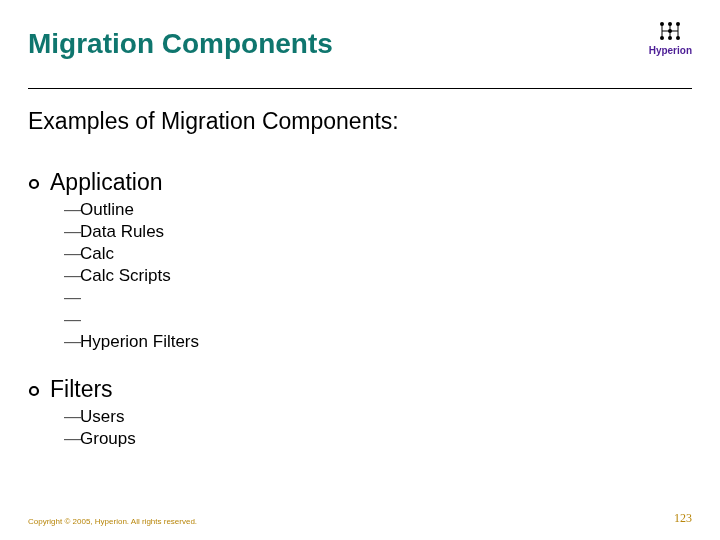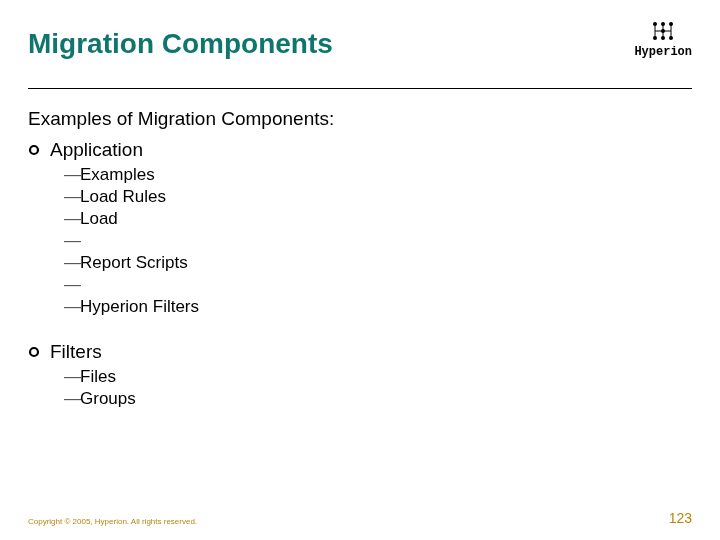--- a/index.html
+++ b/index.html
@@ -28,45 +28,44 @@
     color: #0f766e;
   }
   .logo {
     position: absolute;
     top: 20px;
     right: 28px;
     text-align: center;
   }
   .logo svg { display: block; margin: 0 auto 3px auto; }
   .logo-text {
-    font-size: 12px;
+    font-size: 10px;
     font-weight: bold;
-    color: #000000;
-    font-family: Liberation Mono, monospace;
+    color: #4c1d95;
   }
   .hr {
     position: absolute;
     top: 88px;
     left: 28px;
     right: 28px;
     height: 1px;
     background: #000;
   }
   .body {
     position: absolute;
     top: 108px;
     left: 28px;
     right: 28px;
   }
   .intro {
-    font-size: 19px;
-    margin-bottom: 9px;
+    font-size: 23px;
+    margin-bottom: 34px;
   }
   .l1 {
-    font-size: 19px;
+    font-size: 23px;
     margin: 6px 0 4px 0;
     display: flex;
     align-items: flex-start;
   }
   .l1 .bullet-icon {
     display: inline-block;
     margin-right: 10px;
   }
   .l2 {
     font-size: 17px;
@@ -87,22 +86,23 @@
     right: 28px;
     display: flex;
     justify-content: space-between;
     align-items: flex-end;
   }
   .copyright {
     font-size: 8px;
     color: #b8860b;
   }
   .pagenum {
-    font-size: 14px;
+    font-size: 12px;
     color: #b8860b;
+    font-family: Liberation Serif, serif;
   }
 </style>
 </head>
 <body>
 
 <div class="slide">
 
   <div class="title">Migration Components</div>
 
   <div class="logo">
@@ -134,36 +134,36 @@
     <div class="l1">
       <span class="bullet-icon">
         <svg width="12" height="12" viewBox="0 0 12 12">
             <circle cx="6" cy="6" r="4" fill="none" stroke="#000" stroke-width="2.2"></circle>
           </svg>
       </span>
       <span>Application</span>
     </div>
     <div class="l2">
         <span class="dash">—</span>
-        <span>Examples</span>
+        <span>Outline</span>
       </div>
     <div class="l2">
         <span class="dash">—</span>
-        <span>Load Rules</span>
+        <span>Data Rules</span>
       </div>
     <div class="l2">
         <span class="dash">—</span>
-        <span>Load</span>
+        <span>Calc</span>
       </div>
     <div class="l2">
         <span class="dash">—</span>
+        <span>Calc Scripts</span>
       </div>
     <div class="l2">
         <span class="dash">—</span>
-        <span>Report Scripts</span>
       </div>
     <div class="l2">
         <span class="dash">—</span>
       </div>
     <div class="l2">
         <span class="dash">—</span>
         <span>Hyperion Filters</span>
       </div>
 
     <div class="gap"></div>
@@ -171,21 +171,21 @@
     <div class="l1">
       <span class="bullet-icon">
         <svg width="12" height="12" viewBox="0 0 12 12">
             <circle cx="6" cy="6" r="4" fill="none" stroke="#000" stroke-width="2.2"></circle>
           </svg>
       </span>
       <span>Filters</span>
     </div>
     <div class="l2">
         <span class="dash">—</span>
-        <span>Files</span>
+        <span>Users</span>
       </div>
     <div class="l2">
         <span class="dash">—</span>
         <span>Groups</span>
       </div>
   </div>
 
   <div class="footer">
     <div class="copyright">Copyright © 2005, Hyperion. All rights reserved.</div>
     <div class="pagenum">123</div>

